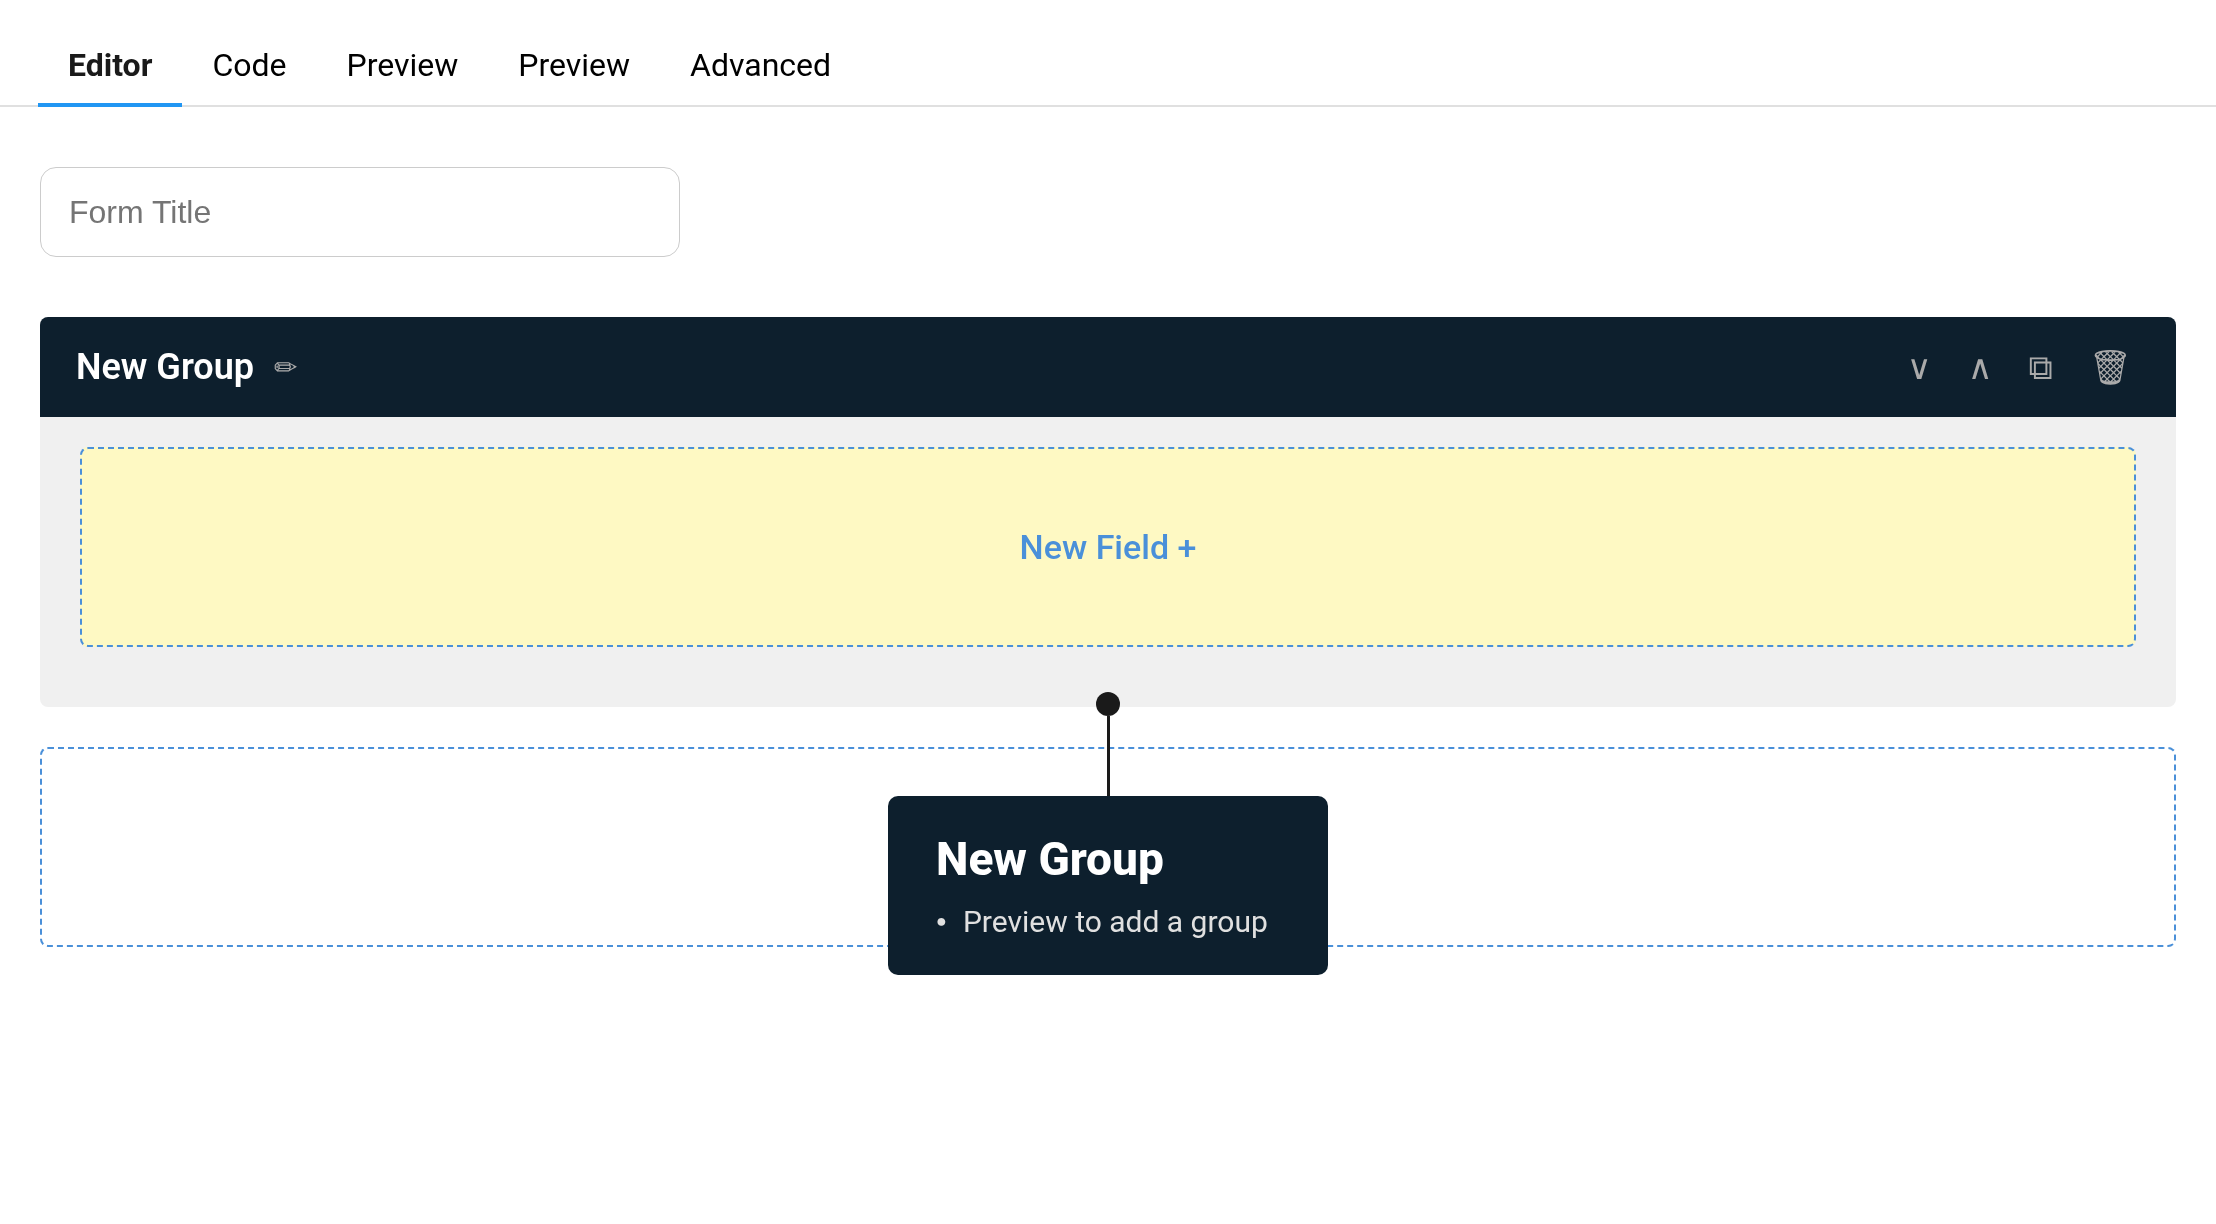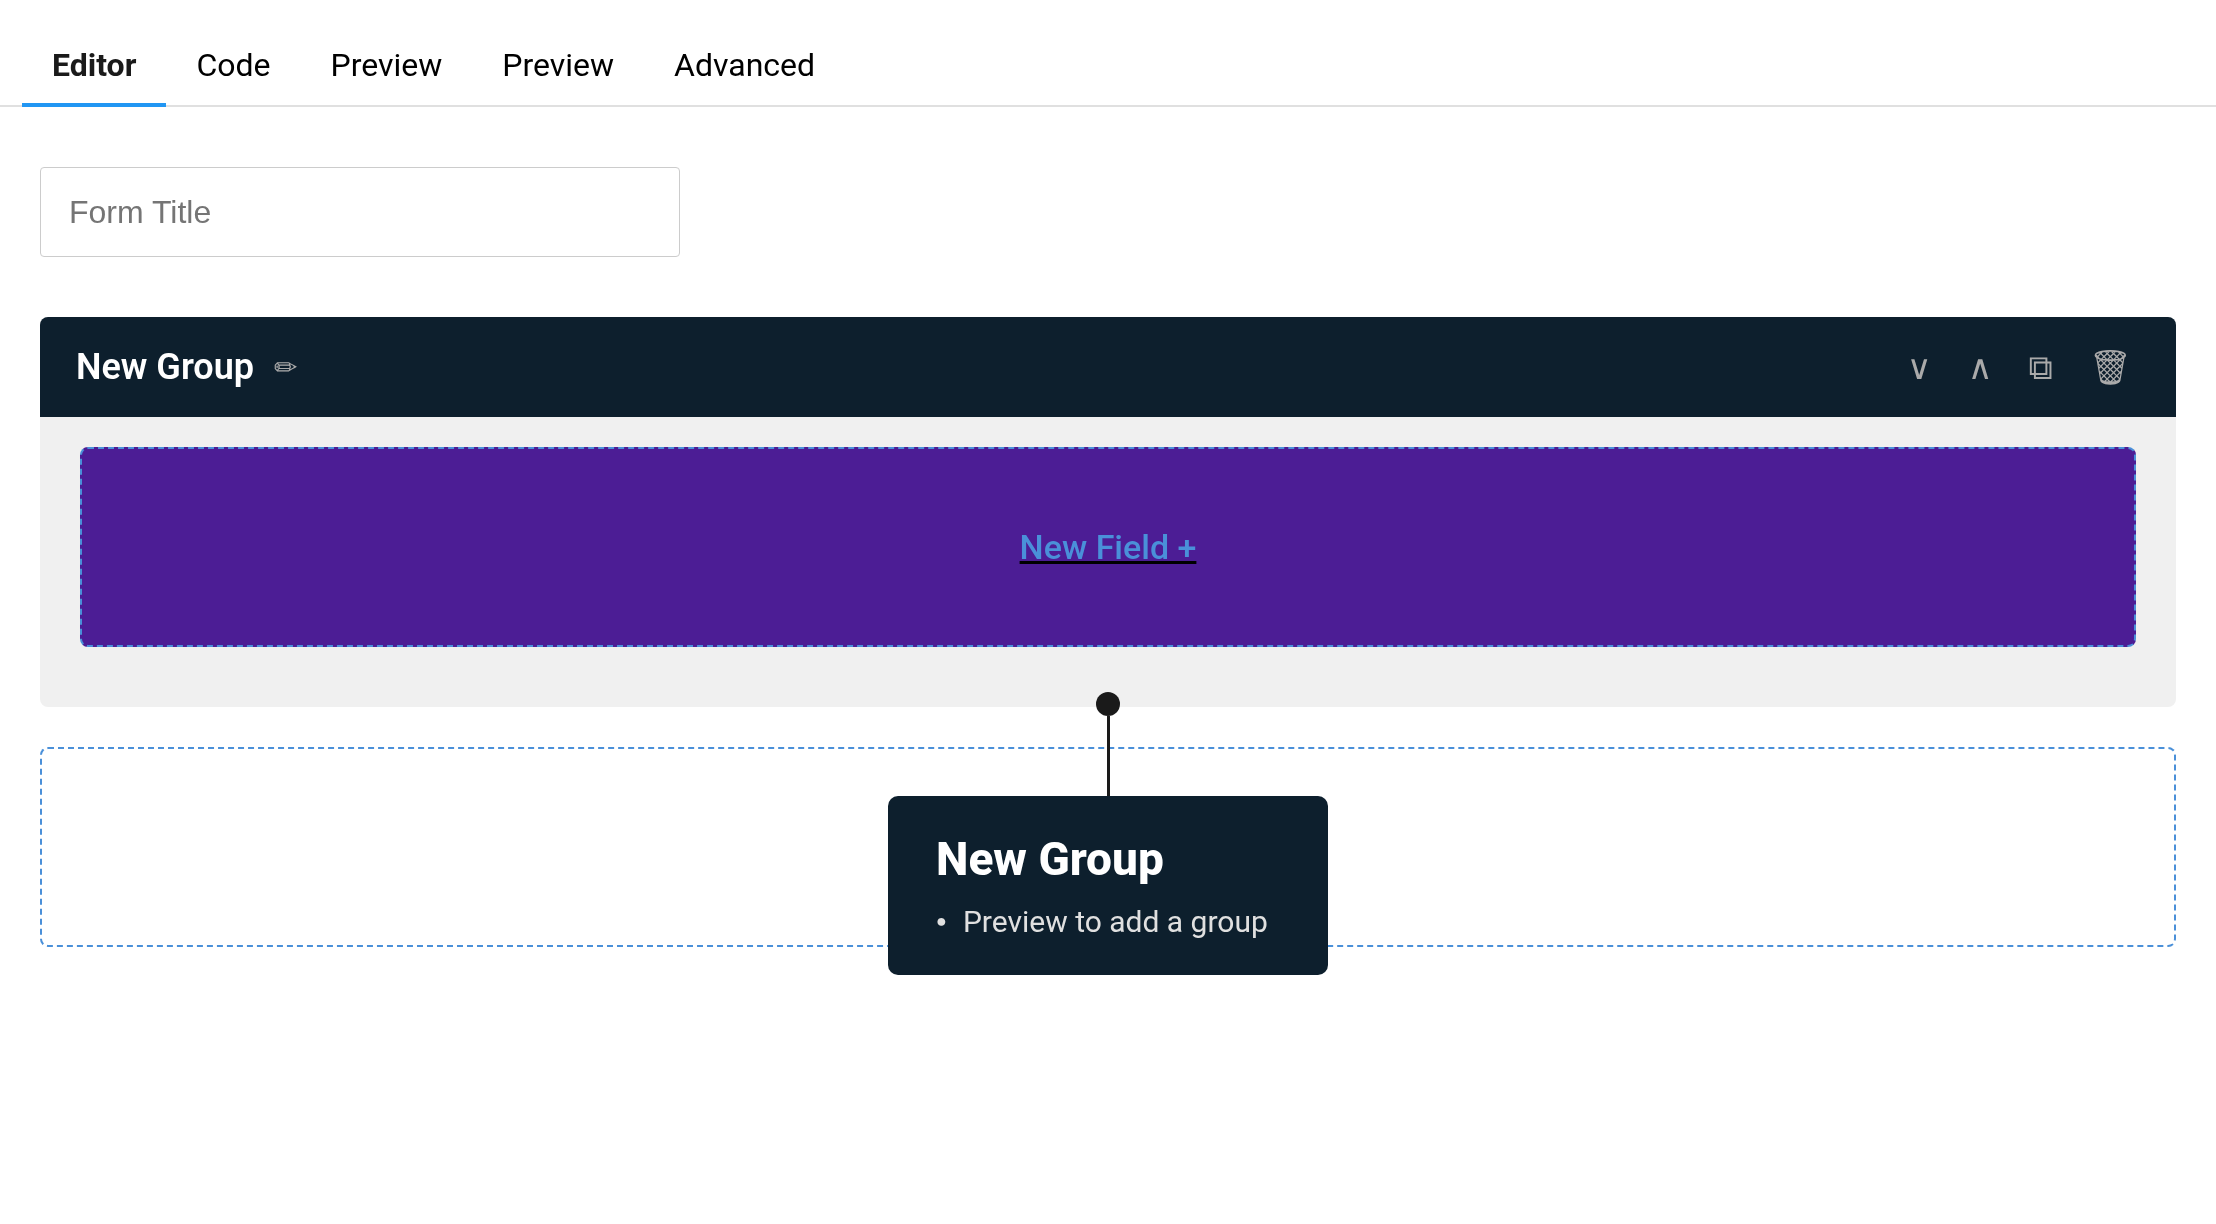--- a/index.html
+++ b/index.html
@@ -13,21 +13,21 @@
       background: #ffffff;
       width: 2216px;
       min-height: 1224px;
       font-size: 28px;
     }
 
     .tab-bar {
       display: flex;
       align-items: flex-end;
       border-bottom: 2px solid #e0e0e0;
-      padding: 0 22px;
+      padding: 0 38px;
       height: 107px;
       text-align: right;
     }
 
     .tab {
       padding: 0 30px;
       height: 80px;
       display: flex;
       align-items: center;
       font-size: 32px;
@@ -45,21 +45,21 @@
     }
 
     .main-content {
       padding: 60px 40px 40px 40px;
     }
 
     .form-title-input {
       width: 640px;
       height: 90px;
       border: 1.5px solid #ccc;
-      border-radius: 4px;
+      border-radius: 16px;
       padding: 0 28px;
       font-size: 32px;
       color: #aaa;
       outline: none;
       margin-bottom: 60px;
     }
 
     .form-body {
       background: #f0f0f0;
       border-radius: 8px;
@@ -110,23 +110,22 @@
     }
 
     .new-field-area {
       margin: 30px 40px;
       border: 2.5px dashed #4a90d9;
       border-radius: 8px;
       height: 200px;
       display: flex;
       align-items: center;
       justify-content: center;
-      background: #4c1d95;
-      cursor: pointer;
-      text-decoration: underline;
+      background: #fef9c3;
+      cursor: pointer;
     }
 
     .new-field-text {
       font-size: 34px;
       color: #4a90d9;
       font-weight: 500;
     }
 
     .new-group-area {
       border: 2.5px dashed #4a90d9;

